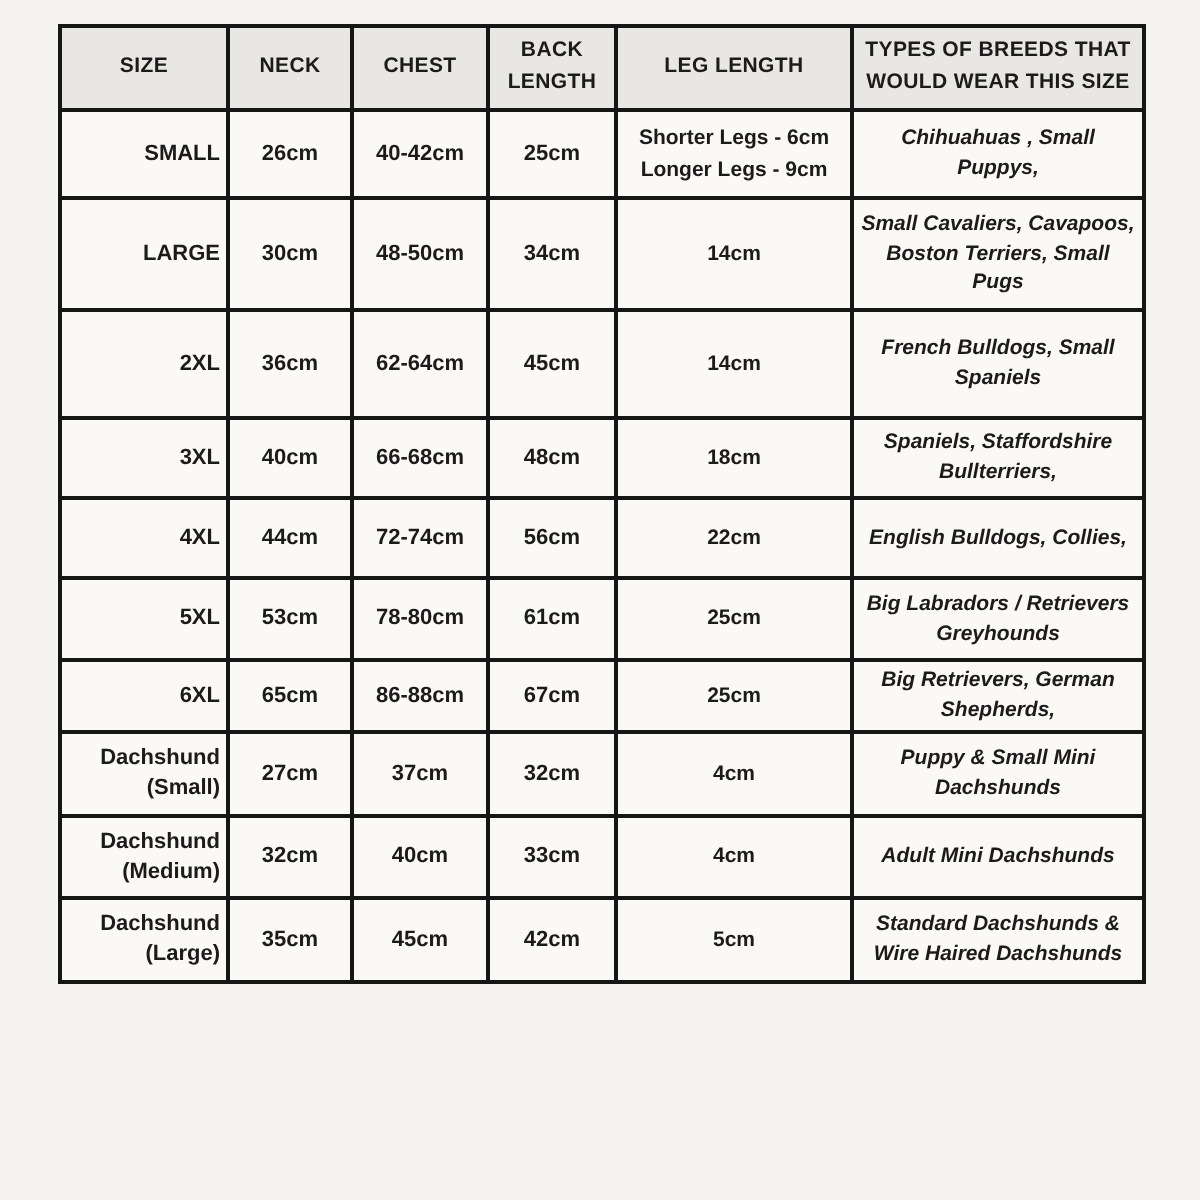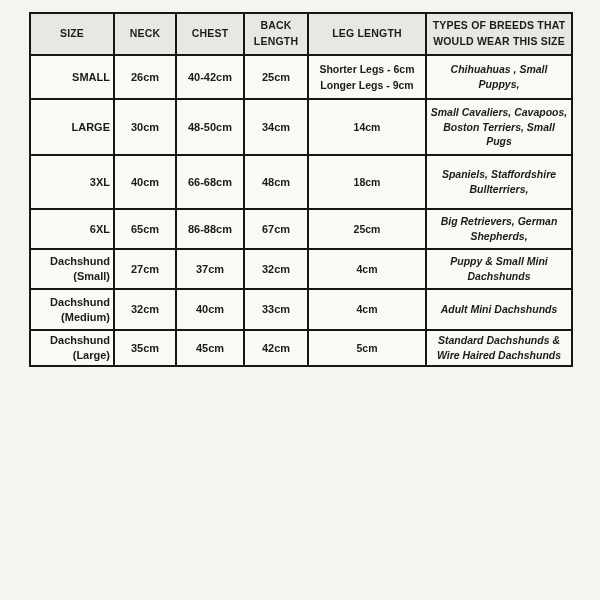--- a/index.html
+++ b/index.html
@@ -98,26 +98,50 @@
       </tr>
       <tr>
         <td class="col-size">LARGE</td>
         <td class="col-neck">30cm</td>
         <td class="col-chest">48-50cm</td>
         <td class="col-back">34cm</td>
         <td class="col-leg">14cm</td>
         <td class="col-breeds">Small Cavaliers, Cavapoos,  Boston Terriers, Small Pugs</td>
       </tr>
       <tr>
+        <td class="col-size">2XL</td>
+        <td class="col-neck">36cm</td>
+        <td class="col-chest">62-64cm</td>
+        <td class="col-back">45cm</td>
+        <td class="col-leg">14cm</td>
+        <td class="col-breeds">French Bulldogs, Small Spaniels</td>
+      </tr>
+      <tr>
         <td class="col-size">3XL</td>
         <td class="col-neck">40cm</td>
         <td class="col-chest">66-68cm</td>
         <td class="col-back">48cm</td>
         <td class="col-leg">18cm</td>
         <td class="col-breeds">Spaniels, Staffordshire Bullterriers,</td>
+      </tr>
+      <tr>
+        <td class="col-size">4XL</td>
+        <td class="col-neck">44cm</td>
+        <td class="col-chest">72-74cm</td>
+        <td class="col-back">56cm</td>
+        <td class="col-leg">22cm</td>
+        <td class="col-breeds">English Bulldogs, Collies,</td>
+      </tr>
+      <tr>
+        <td class="col-size">5XL</td>
+        <td class="col-neck">53cm</td>
+        <td class="col-chest">78-80cm</td>
+        <td class="col-back">61cm</td>
+        <td class="col-leg">25cm</td>
+        <td class="col-breeds">Big Labradors / Retrievers Greyhounds</td>
       </tr>
       <tr>
         <td class="col-size">6XL</td>
         <td class="col-neck">65cm</td>
         <td class="col-chest">86-88cm</td>
         <td class="col-back">67cm</td>
         <td class="col-leg">25cm</td>
         <td class="col-breeds">Big Retrievers,  German Shepherds,</td>
       </tr>
       <tr>

